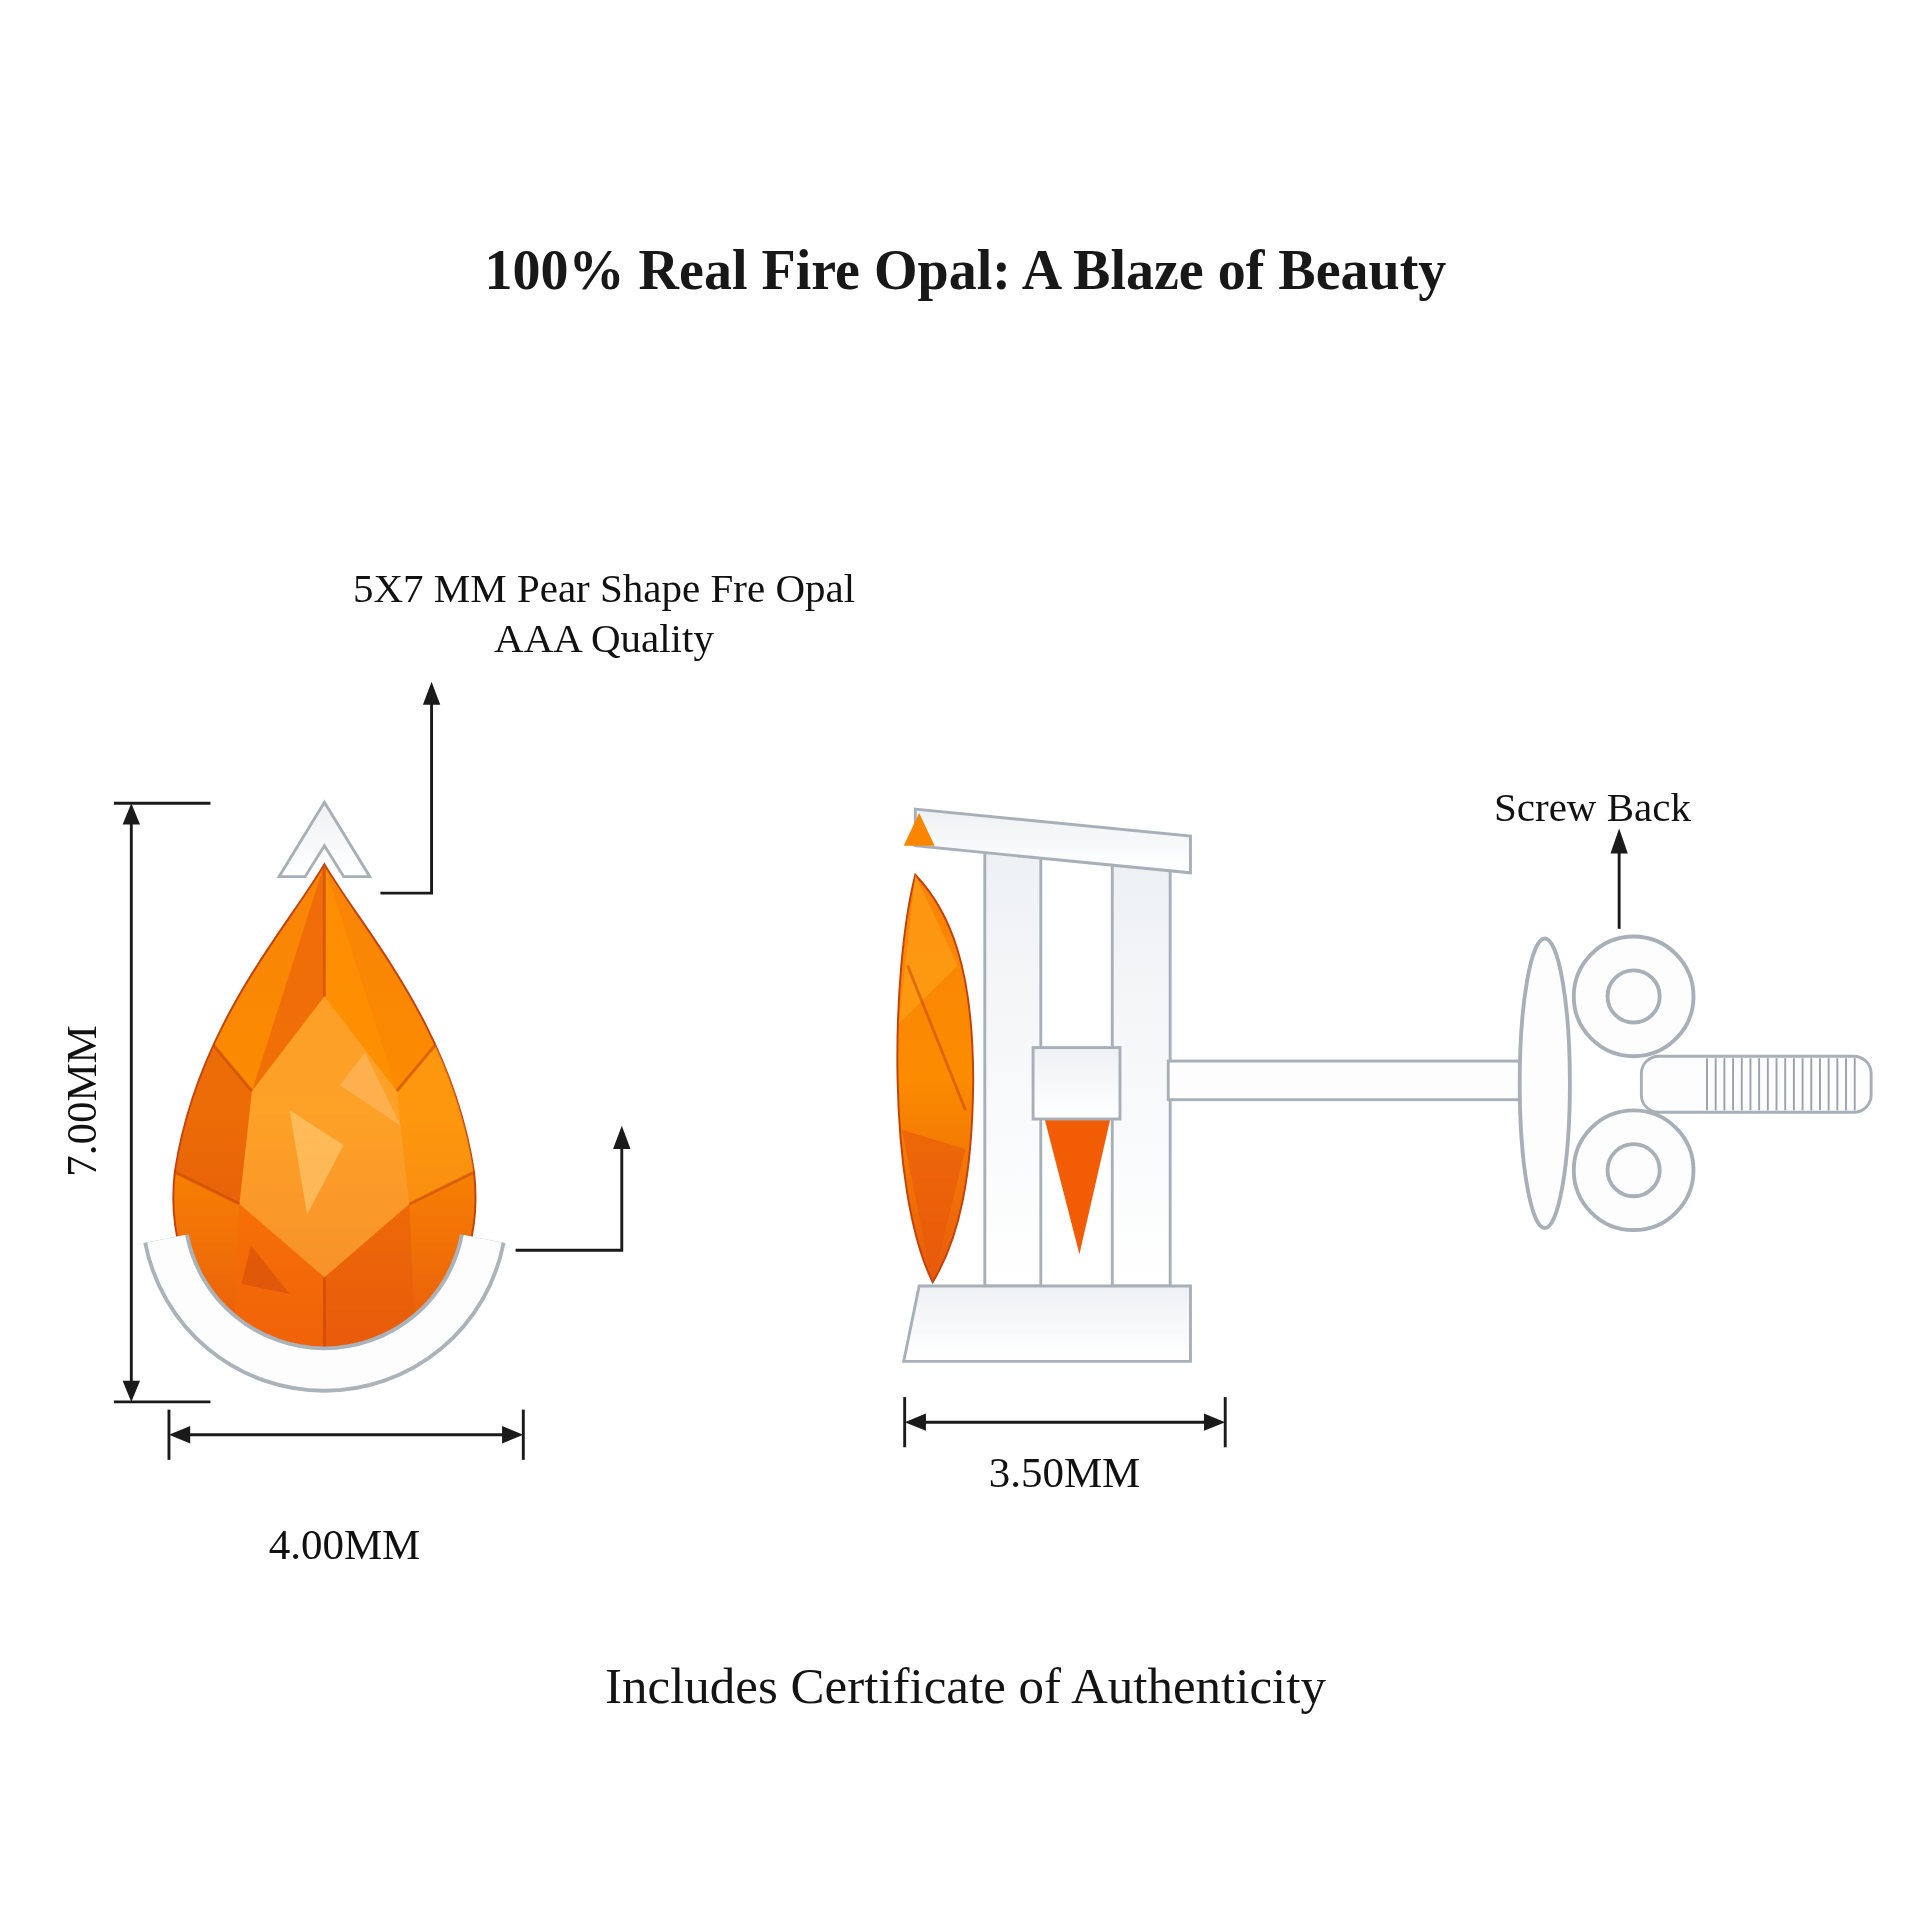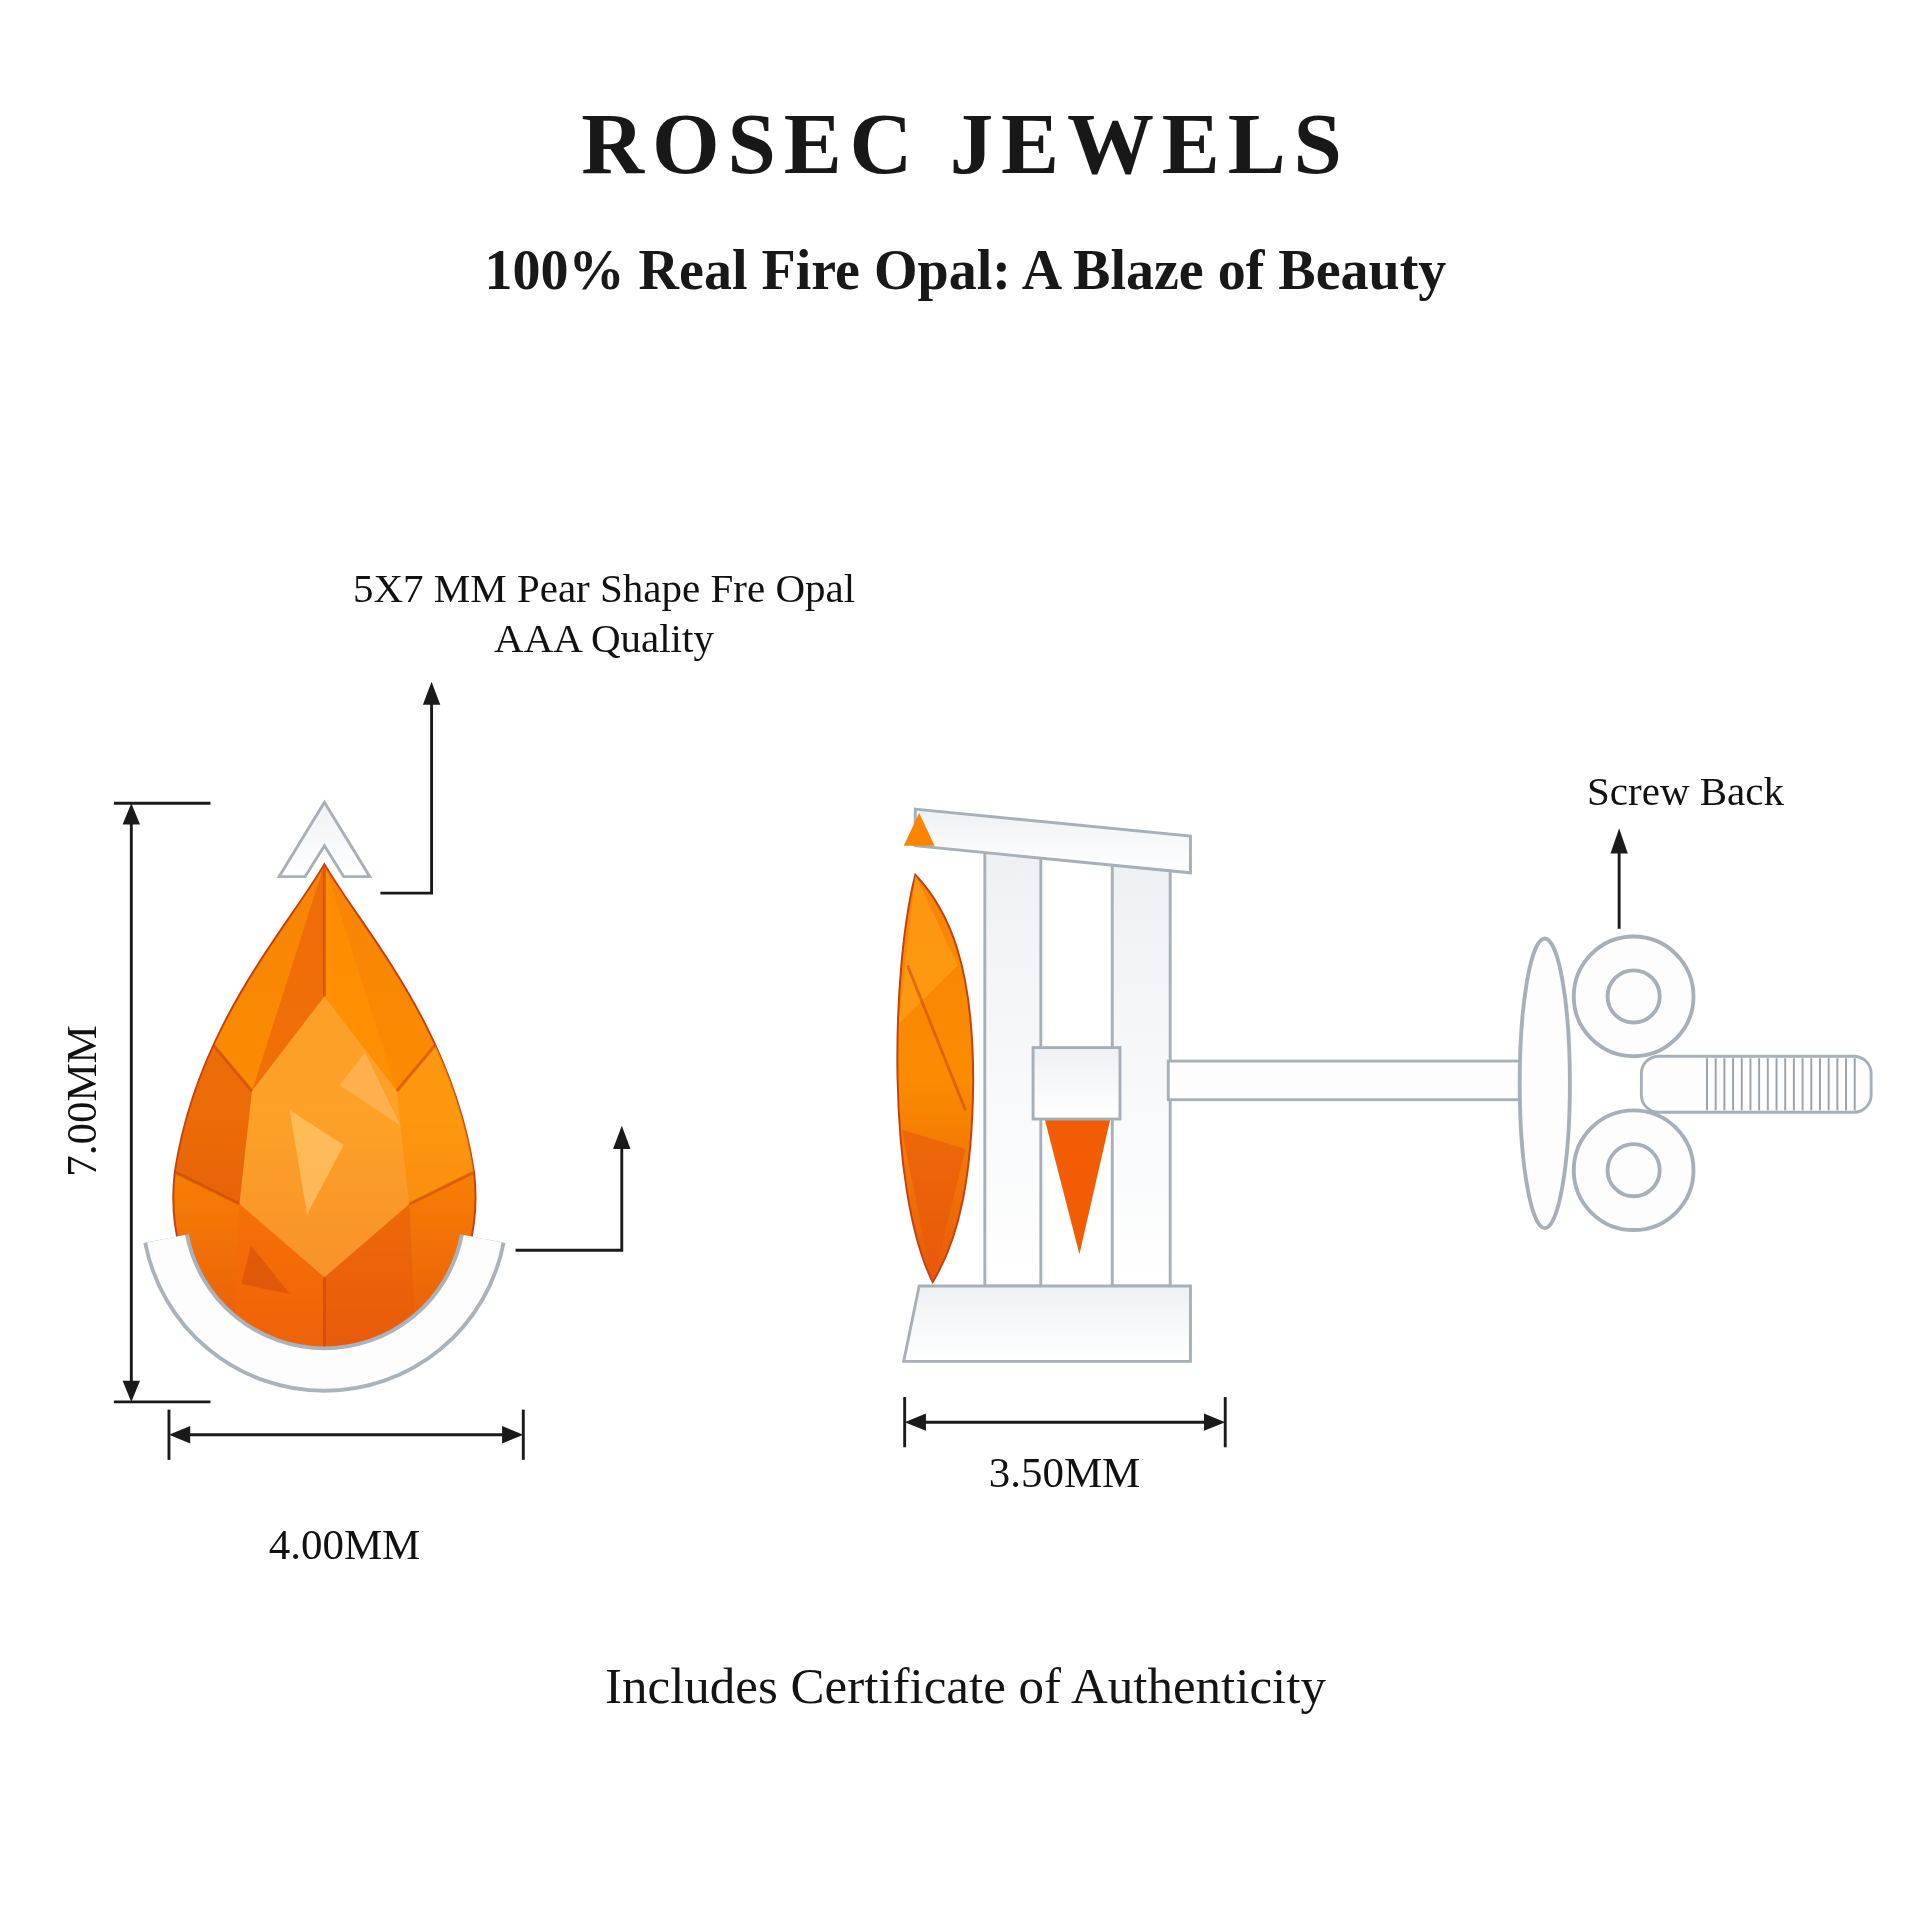--- a/index.html
+++ b/index.html
@@ -6,21 +6,21 @@
   .page{position:relative;width:1931px;height:1931px;background:#ffffff;overflow:hidden;
         font-family:"Liberation Serif",serif;color:#111111;}
   .abs{position:absolute;text-align:center;}
   .brand-title{left:0;top:93px;width:1931px;text-align:center;font-size:87px;font-weight:700;
                letter-spacing:0.09em;color:#181818;}
   .brand-tagline{left:0;top:230px;width:1931px;text-align:center;font-size:56px;font-weight:700;
                  color:#181818;margin-top:8px;}
   .ann{font-size:41px;line-height:50px;color:#111;}
   .ann-stone{left:295px;top:563px;width:618px;}
   .ann-setting{left:511px;top:1074px;width:406px;}
-  .ann-back{left:1494px;top:766px;width:290px;text-align:right;}
+  .ann-back{left:1494px;top:782px;width:290px;text-align:left;}
   .dim{font-size:43px;color:#111;text-align:center;}
   .dim-h{left:-6.8px;top:1078px;width:174px;height:46px;transform:rotate(-90deg);}
   .dim-w{left:248px;top:1520px;width:193px;height:46px;}
   .dim-d{left:968px;top:1448px;width:193px;height:46px;}
   .footer-note{left:0;top:1657px;width:1931px;text-align:center;font-size:51px;color:#141414;}
   svg{position:absolute;left:0;top:0;}
 </style>
 </head>
 <body>
 
@@ -138,21 +138,20 @@
     <g stroke="#1a1a1a" stroke-width="3" fill="none">
       <polyline points="394,925 447,925 447,728"></polyline>
       <polygon points="447,706 438,730 456,730" fill="#1a1a1a" stroke="none"></polygon>
       <polyline points="534,1295 644,1295 644,1188"></polyline>
       <polygon points="644,1166 635,1190 653,1190" fill="#1a1a1a" stroke="none"></polygon>
       <line x1="1677" y1="882" x2="1677" y2="962"></line>
       <polygon points="1677,858 1668,884 1686,884" fill="#1a1a1a" stroke="none"></polygon>
     </g>
   </svg>
 
-  <div class="abs brand-title">ROSEC JEWELS</div>
   <div class="abs brand-tagline">100% Real Fire Opal: A Blaze of Beauty</div>
 
   <div class="abs ann ann-stone">
     <div>5X7 MM Pear Shape Fre Opal</div>
     <div>AAA Quality</div>
   </div>
 
   <div class="abs ann ann-back">Screw Back</div>
 
   <div class="abs dim dim-h">7.00MM</div>

